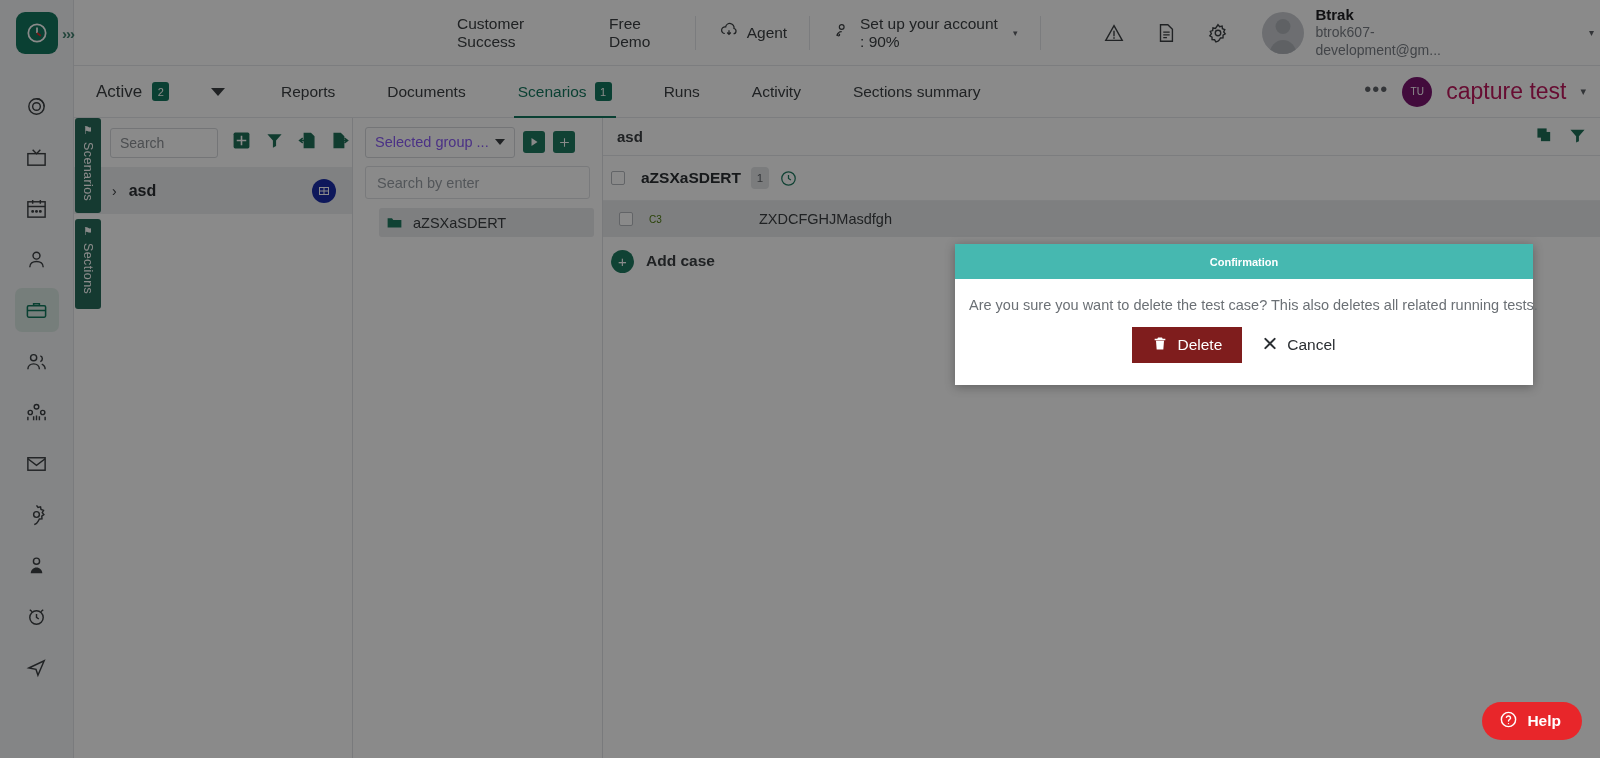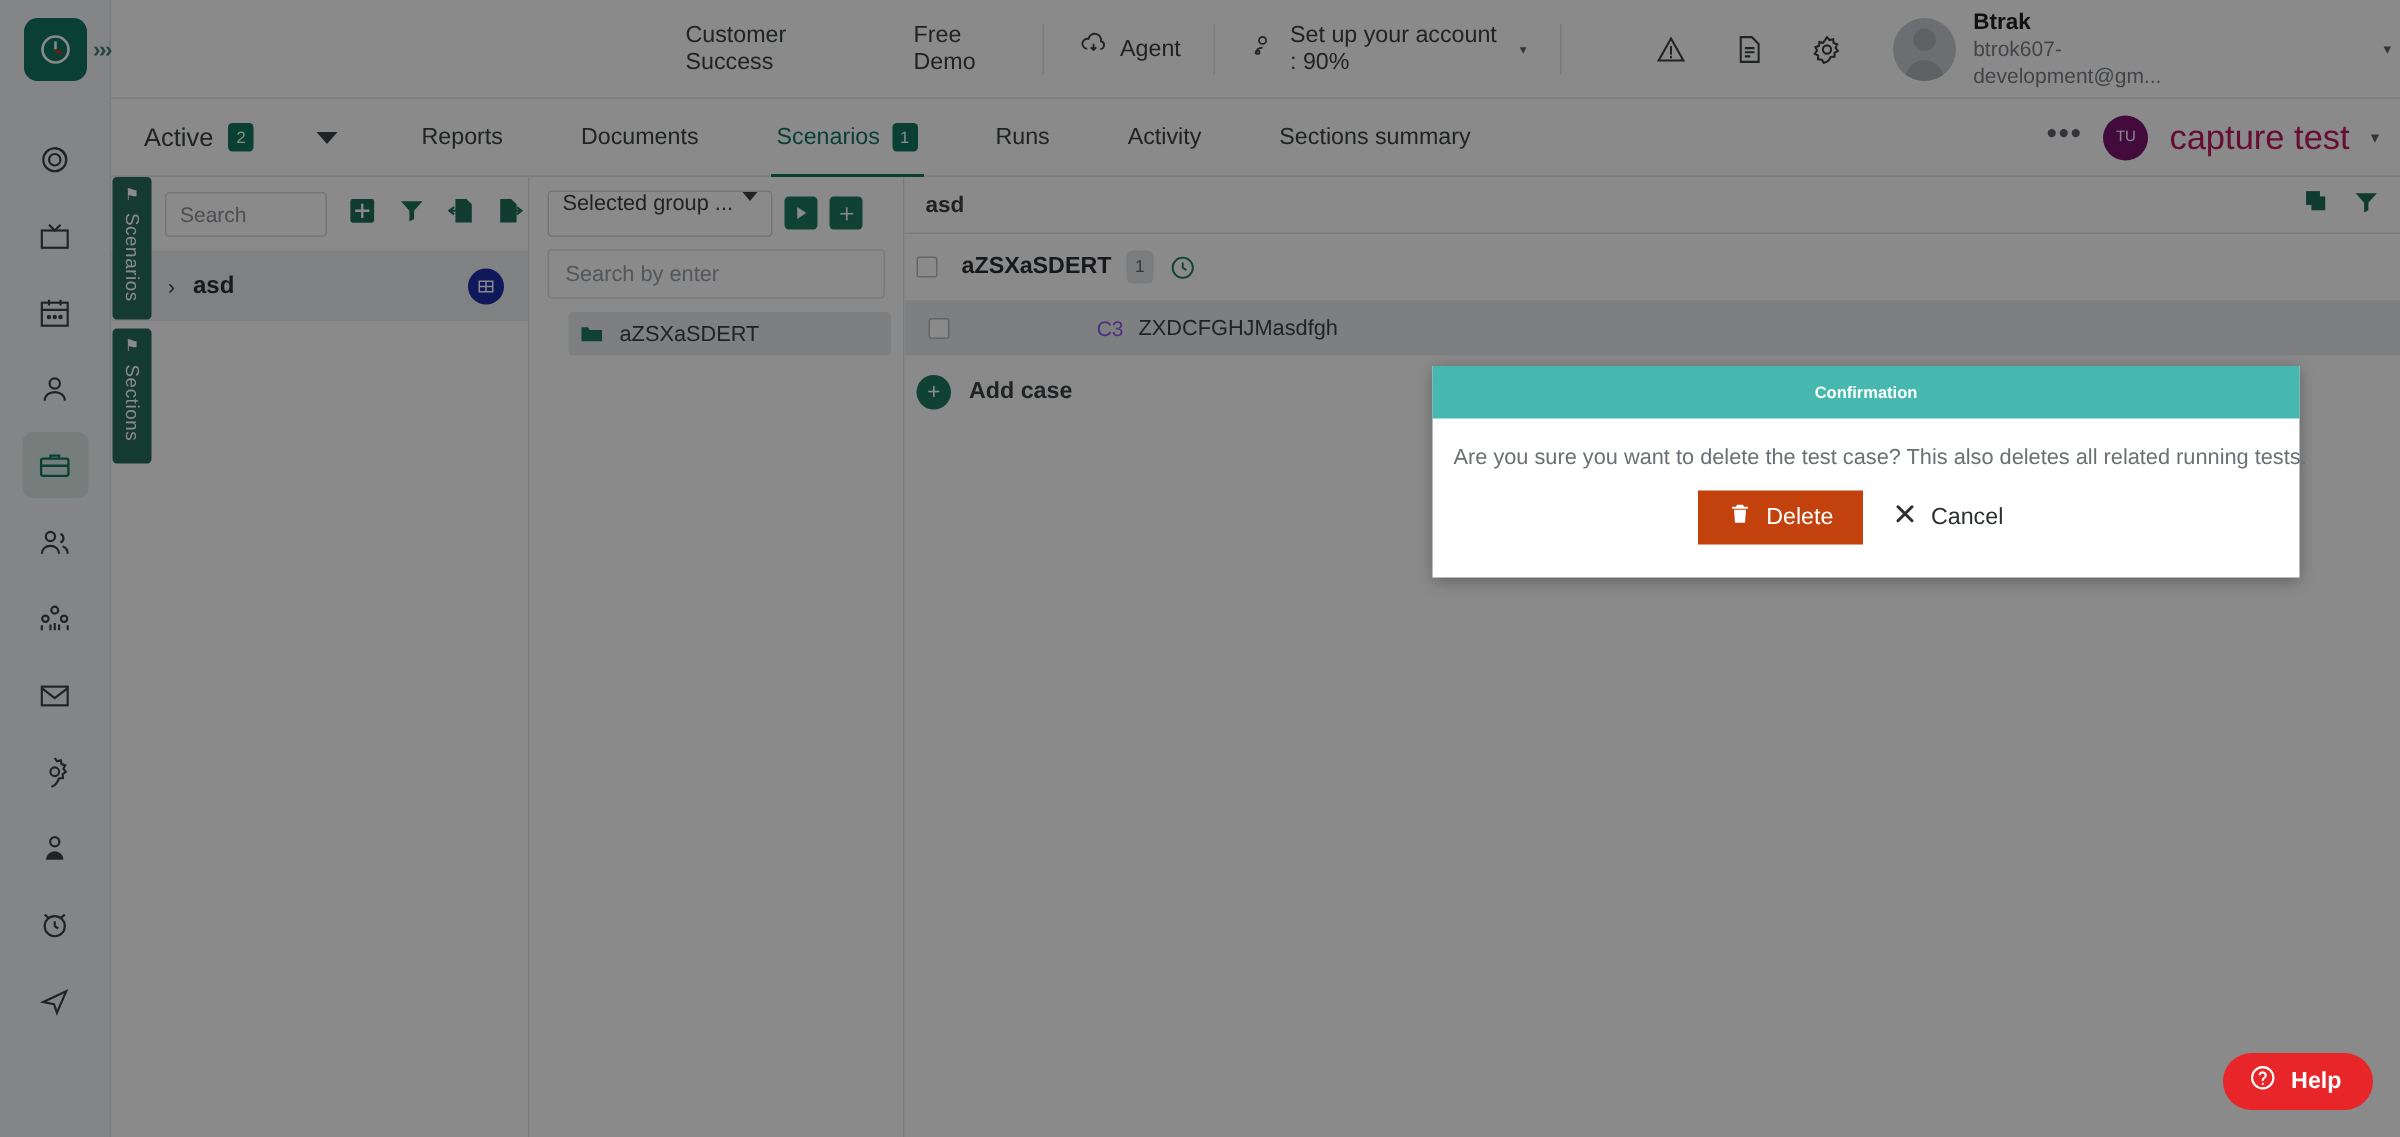--- a/index.html
+++ b/index.html
@@ -162,21 +162,21 @@
   }
 
   
   .panel2 {
     position: absolute; left: 353px; top: 118px; width: 250px; bottom: 0;
     background: #ffffff; border-right: 1px solid #dfe1e5;
   }
   .p2-toolbar { height: 48px; display: flex; align-items: center; padding: 0 12px; gap: 8px; }
   .group-select {
     width: 150px; height: 31px; border: 1px solid #d6d9dd; border-radius: 3px;
-    display: flex; padding: 0 9px; font-size: 14.5px; color: #404040;
+    display: flex; align-items: center; padding: 0 9px; font-size: 14.5px; color: #8b5cf6;
     background: #fff;
   }
   .group-select .caret { margin-left: auto; width:0;height:0;
     border-left:5px solid transparent;border-right:5px solid transparent;border-top:6px solid #3c4043;}
   .sq-btn {
     width: 22px; height: 22px; border-radius: 3px; background: #1f7a60;
     display: flex; align-items: center; justify-content: center; color: #fff;
   }
   .p2-search {
     margin: 0 12px; height: 33px; border: 1px solid #e0e2e5; border-radius: 3px;
@@ -209,21 +209,21 @@
   .count-pill {
     background: #e3e5e8; color: #5f6368; font-size: 11.5px; border-radius: 4px;
     min-width: 18px; height: 22px; display: flex; align-items: center; justify-content: center; padding: 0 5px;
   }
   .clock-ico { color: #1f7a60; display: flex; }
   .clock-ico svg { width: 19px; height: 19px; }
   .case-row {
     height: 36px; display: flex; align-items: center; padding-left: 16px; gap: 10px;
     background: #e9eaec;
   }
-  .case-id { font-size: 14px; color: #8b5cf6; width: 100px; margin-left: 6px; text-align: right; }
+  .case-id { font-size: 10px; color: #4d7c0f; width: 100px; margin-left: 6px; }
   .case-title { font-size: 14.5px; color: #3c4043; }
   .addcase-row { height: 48px; display: flex; align-items: center; padding-left: 8px; gap: 12px; }
   .add-circle {
     width: 23px; height: 23px; border-radius: 50%; background: #1f7a60; color: #fff;
     display: flex; align-items: center; justify-content: center; font-size: 15px; line-height: 1;
   }
   .addcase-label { font-size: 15.5px; color: #3c4043; font-weight: 600; }
 
   
   .modal {
@@ -234,21 +234,21 @@
     height: 35px; background: #46b8b0; color: #ffffff; font-size: 11px;
     display: flex; align-items: center; justify-content: center; font-weight: 600;
   }
   .modal-body { padding: 18px 14px 0 14px; }
   .modal-msg { font-size: 14.5px; color: #6b7075; text-align: center; white-space: nowrap; }
   .modal-actions { display: flex; justify-content: center; gap: 0; padding: 14px 0 22px 0; }
   .btn {
     height: 36px; display: flex; align-items: center; justify-content: center; gap: 9px;
     font-size: 15.5px; padding: 0 20px;
   }
-  .btn-delete { background: #c2410c; color: #fff; min-width: 100px; }
+  .btn-delete { background: #7f1d1d; color: #fff; min-width: 100px; }
   .btn-cancel { background: #ffffff; color: #2b2f33; min-width: 100px; }
   .btn svg { width: 16px; height: 17px; }
 
   
   .help {
     position: absolute; right: 18px; bottom: 18px; z-index: 60;
     height: 38px; border-radius: 19px; background: #e8262a; color: #fff;
     display: flex; align-items: center; gap: 9px; padding: 0 21px 0 17px;
     font-size: 15.5px; font-weight: 600;
   }

